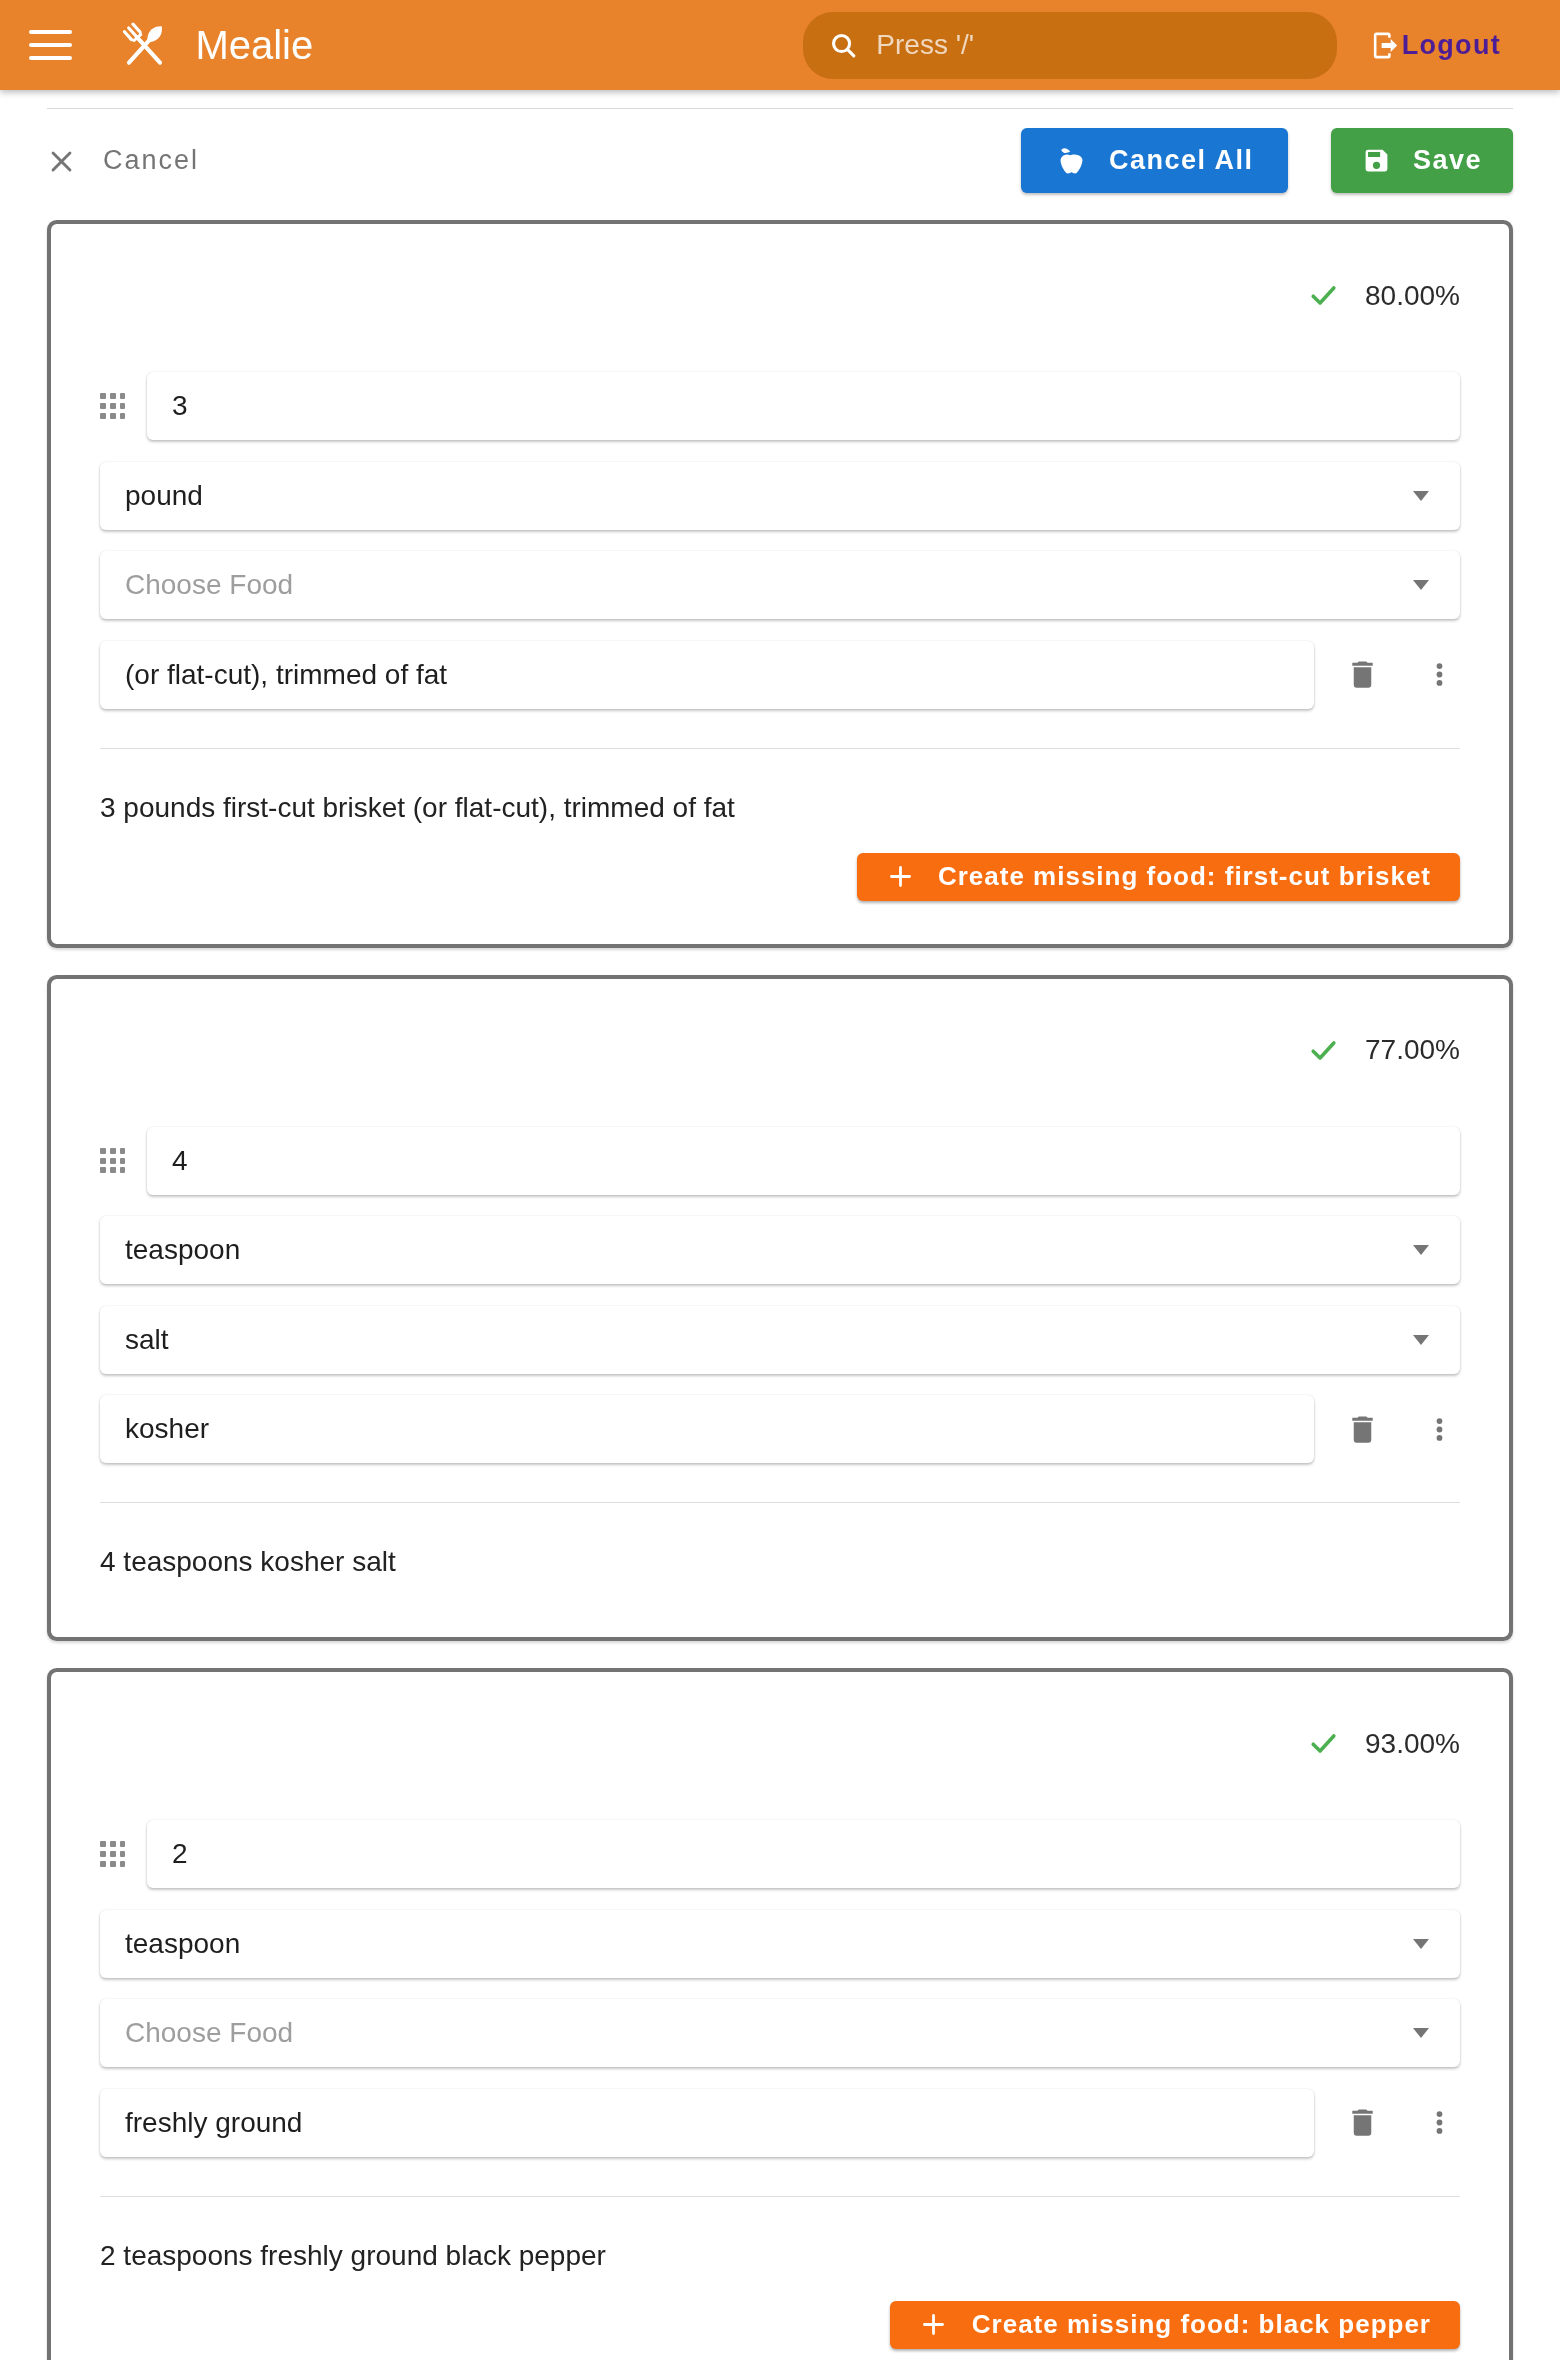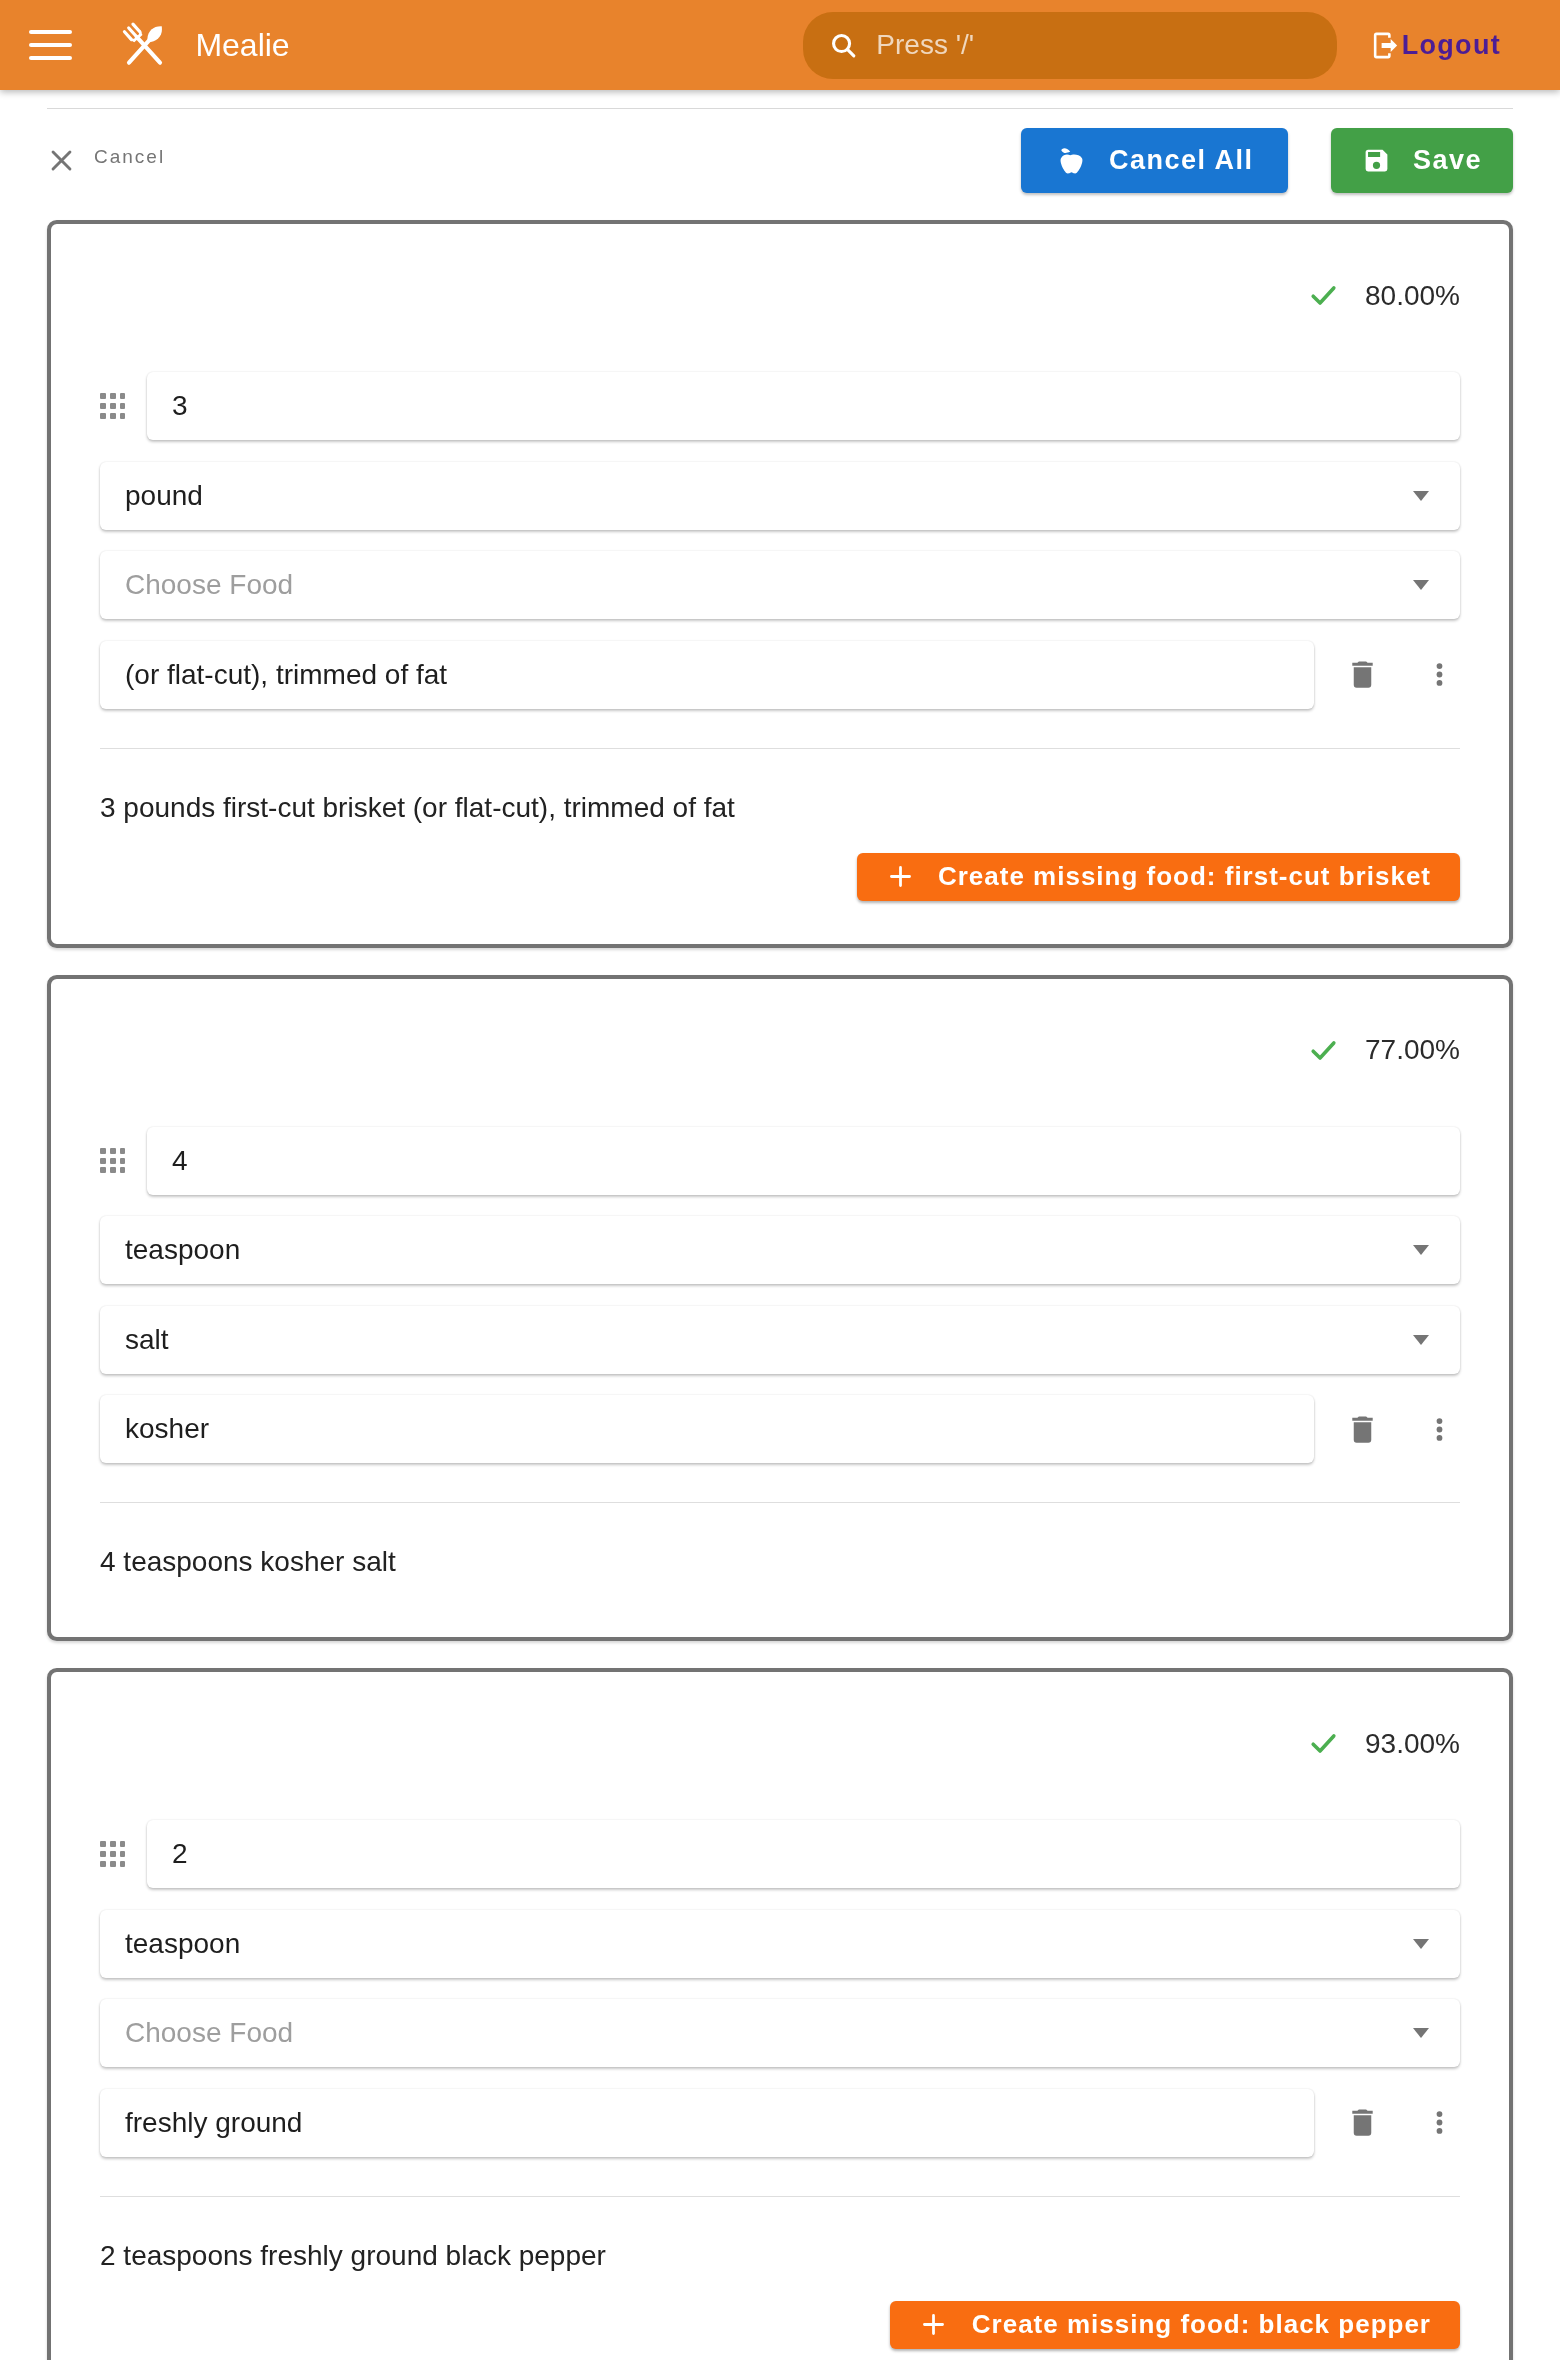--- a/index.html
+++ b/index.html
@@ -6,33 +6,33 @@
   html,body { width:1560px; height:2360px; overflow:hidden; background:#fff;
     font-family:"Liberation Sans", sans-serif; color:#1f1f1f; }
 
   
   .appbar { height:90px; background:var(--c-header); display:flex; align-items:center;
     padding:0 59px 0 29px; box-shadow:0 2.9px 6.8px rgba(0,0,0,0.28); position:relative; z-index:5; }
   .hamburger { width:43px; height:31px; display:flex; flex-direction:column;
     justify-content:space-between; cursor:pointer; }
   .hamburger span { display:block; height:4.9px; border-radius:2px; background:#fff; }
   .logo { margin-left:45px; width:55px; height:55px; }
-  .app-title { color:#fff; font-size:32px; font-weight:400; margin-left:23.4px; }
+  .app-title { color:#fff; font-size:40px; font-weight:400; margin-left:23.4px; }
   .search-pill { margin-left:auto; width:534px; height:67px; border-radius:30px;
     background:var(--c-search); display:flex; align-items:center; padding:0 25px; }
   .search-pill input { flex:1; background:transparent; border:none; outline:none;
     color:#fff; font-size:28px; margin-left:17.6px; font-family:inherit; }
   .search-pill input::placeholder { color:rgba(255,255,255,0.72); }
   .logout-btn { display:flex; align-items:center; gap:1px; margin-left:33px;
     color:#4c1d95; font-size:27px; font-weight:700; letter-spacing:1.3px; cursor:pointer; }
 
   
   .page-divider { margin:17.6px 47px 0; border-top:1px solid #d9d9d9; }
   .toolbar { margin-top:19.5px; padding:0 47px; display:flex; align-items:center; height:65px; }
-  .cancel { display:flex; align-items:flex-start; gap:18px; color:#757575; font-size:19px;
+  .cancel { display:flex; align-items:flex-end; gap:27px; color:#757575; font-size:27px;
     font-weight:500; letter-spacing:2px; cursor:pointer; }
   .btn { display:flex; align-items:center; justify-content:center; gap:21.5px; height:65px;
     border:none; border-radius:5.9px; color:#fff; font-size:27px; font-weight:700;
     letter-spacing:1.5px; cursor:pointer; font-family:inherit;
     box-shadow:0 2px 2.9px rgba(0,0,0,0.25); }
   .btn-parse { margin-left:auto; background:var(--c-info); padding:0 35px; }
   .btn-save  { margin-left:43px; background:var(--c-success); padding:0 31px; }
 
   
   .cards { padding:0 47px; }

